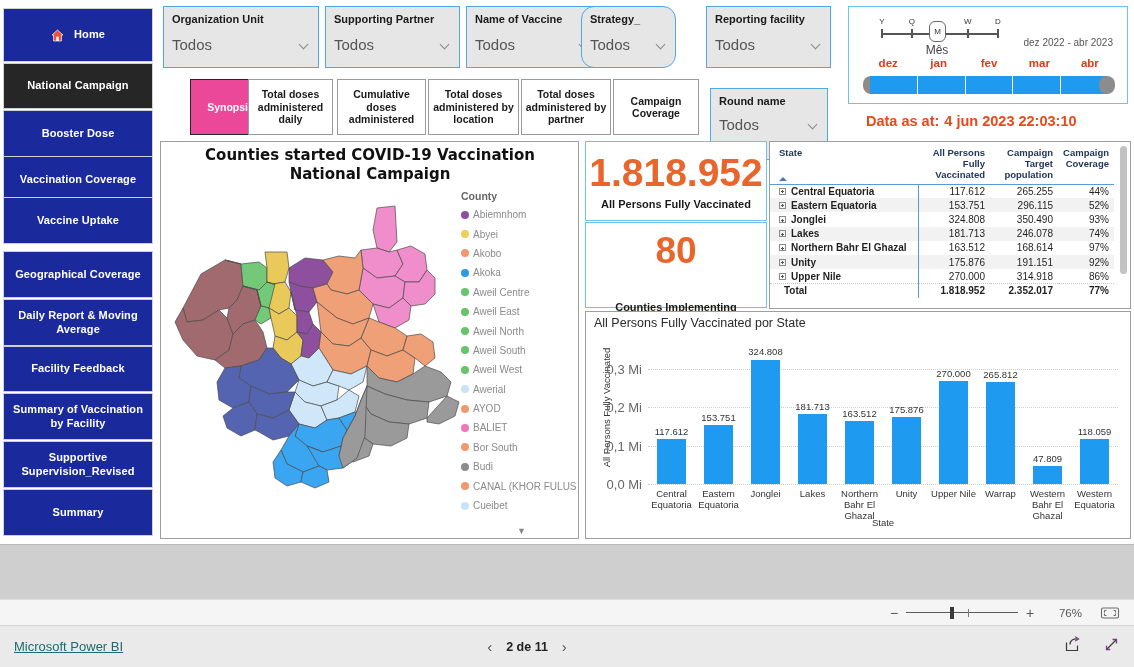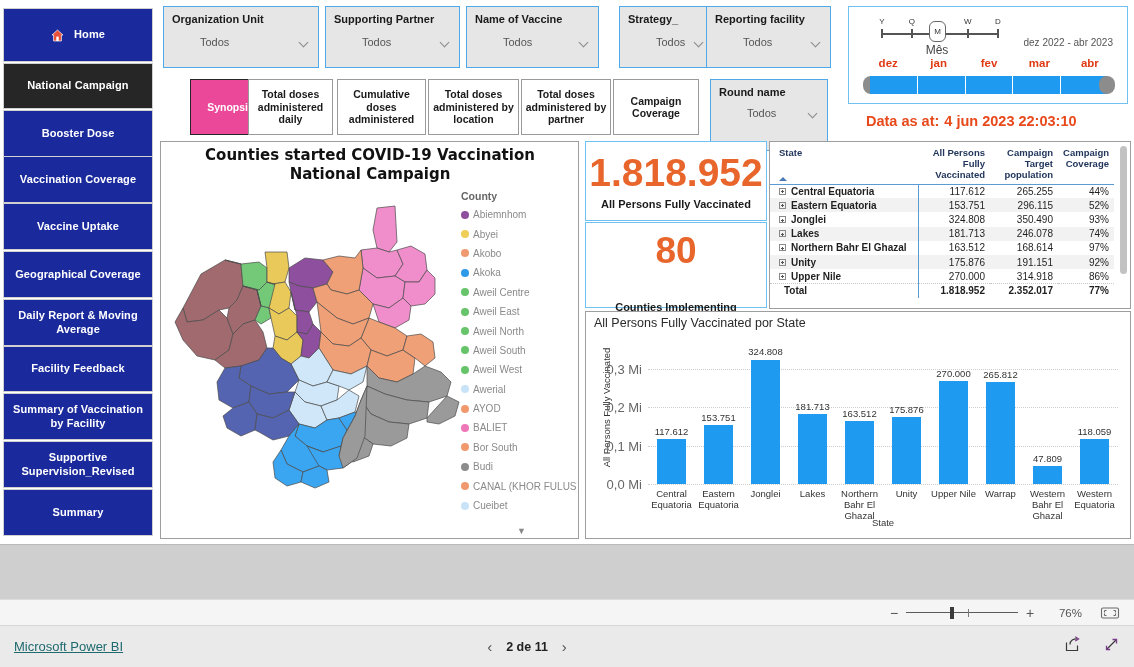--- a/index.html
+++ b/index.html
@@ -71,23 +71,22 @@
     color: #1a1a1a;
     margin-bottom: 11px;
     white-space: nowrap;
   }
   .slicer .sl-value-row {
     display: flex;
     align-items: center;
     justify-content: space-between;
   }
   .slicer .sl-value {
-    font-size: 11px;
+    font-size: 15px;
     color: #555;
-    margin-left: 28px;
   }
   .chev {
     width: 11px; height: 7px;
     position: relative;
     flex: none;
   }
   .chev::before {
     content: "";
     position: absolute;
     left: 1px; top: 0px;
@@ -515,21 +514,21 @@
               <rect x="5.3" y="7.6" width="2.4" height="4.4" fill="#ffffff"></rect>
             </svg></span>
           <span>Home</span>
         </div>
         <div class="nav-btn" style="position: absolute; top: 102px; height: 47px;">
           <span>Booster Dose</span>
         </div>
         <div class="nav-btn" style="position: absolute; top: 148px; height: 47px;">
           <span>Vaccination Coverage</span>
         </div>
-        <div class="nav-btn" style="position: absolute; top: 195px; height: 47px;">
+        <div class="nav-btn" style="position: absolute; top: 189px; height: 47px;">
           <span>Vaccine Uptake</span>
         </div>
         <div class="nav-btn" style="position: absolute; top: 243px; height: 47px;">
           <span>Geographical Coverage</span>
         </div>
         <div class="nav-btn" style="position: absolute; top: 291px; height: 47px;">
           <span>Daily Report &amp; Moving Average</span>
         </div>
         <div class="nav-btn" style="position: absolute; top: 338px; height: 46px;">
           <span>Facility Feedback</span>
@@ -560,21 +559,21 @@
             <span class="chev"></span>
           </div>
         </div>
         <div class="slicer" style="left: 466px; top: 6px; width: 133px; height: 62px;">
           <div class="sl-title">Name of Vaccine</div>
           <div class="sl-value-row">
             <span class="sl-value">Todos</span>
             <span class="chev"></span>
           </div>
         </div>
-        <div class="slicer" style="left: 619px; top: 6px; width: 95px; height: 62px;">
+        <div class="slicer" style="left: 581px; top: 6px; width: 95px; height: 62px; border-radius: 13px;">
           <div class="sl-title">Strategy_</div>
           <div class="sl-value-row">
             <span class="sl-value">Todos</span>
             <span class="chev"></span>
           </div>
         </div>
         <div class="slicer" style="left: 706px; top: 6px; width: 125px; height: 62px;">
           <div class="sl-title">Reporting facility</div>
           <div class="sl-value-row">
             <span class="sl-value">Todos</span>
@@ -597,21 +596,21 @@
           <span>Total doses administered by location</span>
         </div>
         <div class="pagebtn" style="left: 521px; top: 79px; width: 90px; height: 56px;">
           <span>Total doses administered by partner</span>
         </div>
         <div class="pagebtn" style="left: 613px; top: 79px; width: 86px; height: 56px;">
           <span>Campaign Coverage</span>
         </div>
       </div>
 
-    <div class="slicer" id="roundslicer" style="left:710px; top:79px; width:118px; height:72px; ">
+    <div class="slicer" id="roundslicer" style="left:710px; top:88px; width:118px; height:72px; ">
       <div class="sl-title" style="margin-bottom:9px;">Round name</div>
       <div class="sl-value-row">
         <span class="sl-value">Todos</span>
         <span class="chev"></span>
       </div>
     </div>
 
     <div id="dateslicer">
       <div class="gran-wrap">
         <div class="gran-line"></div>

